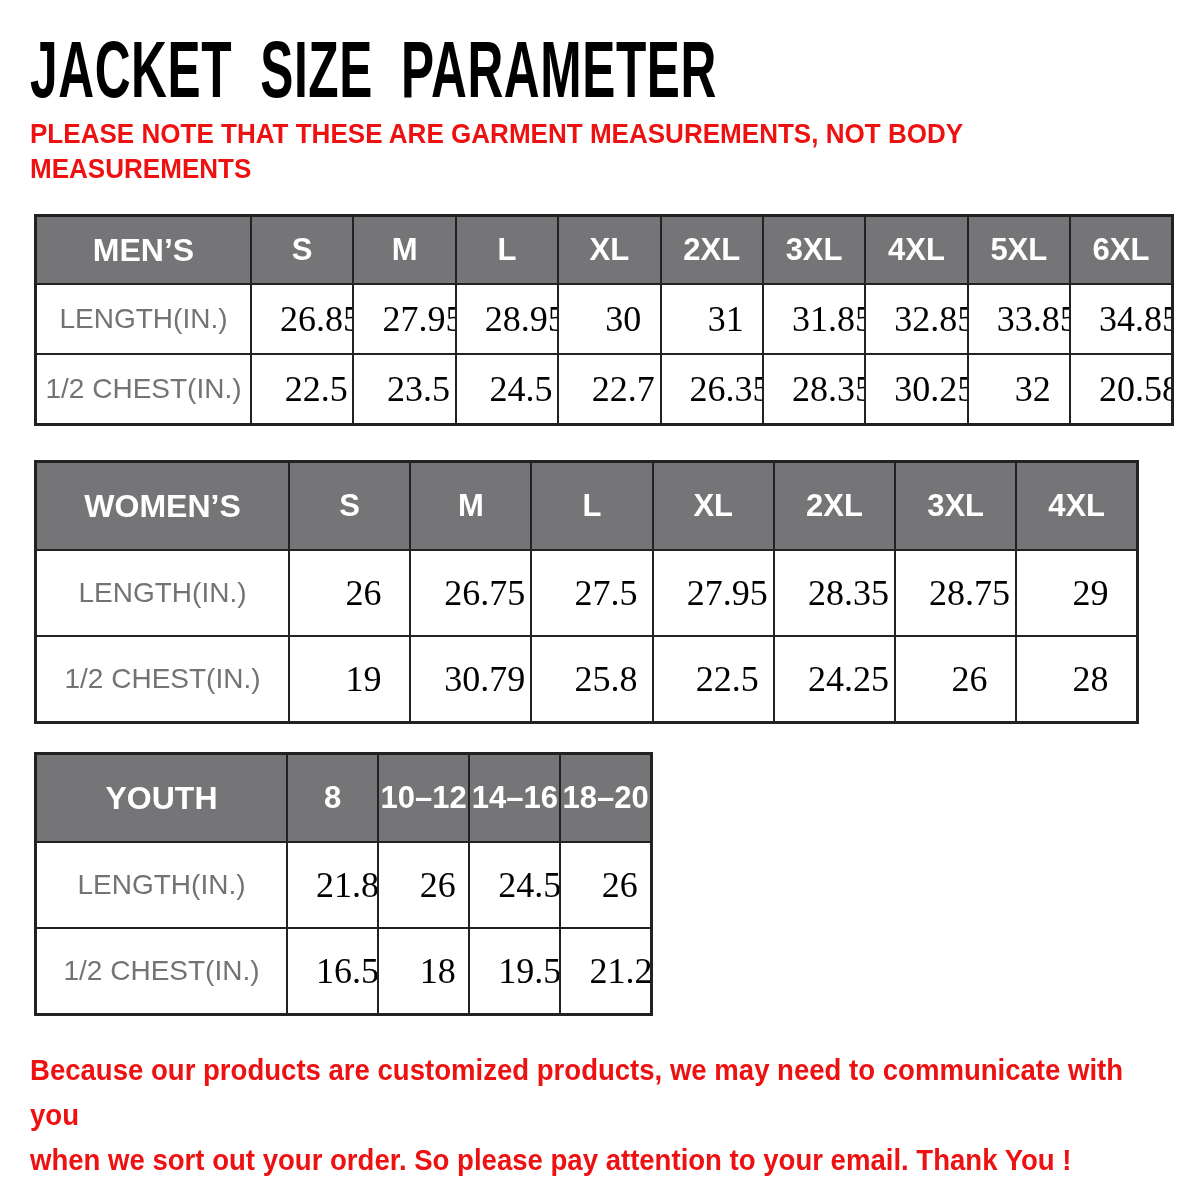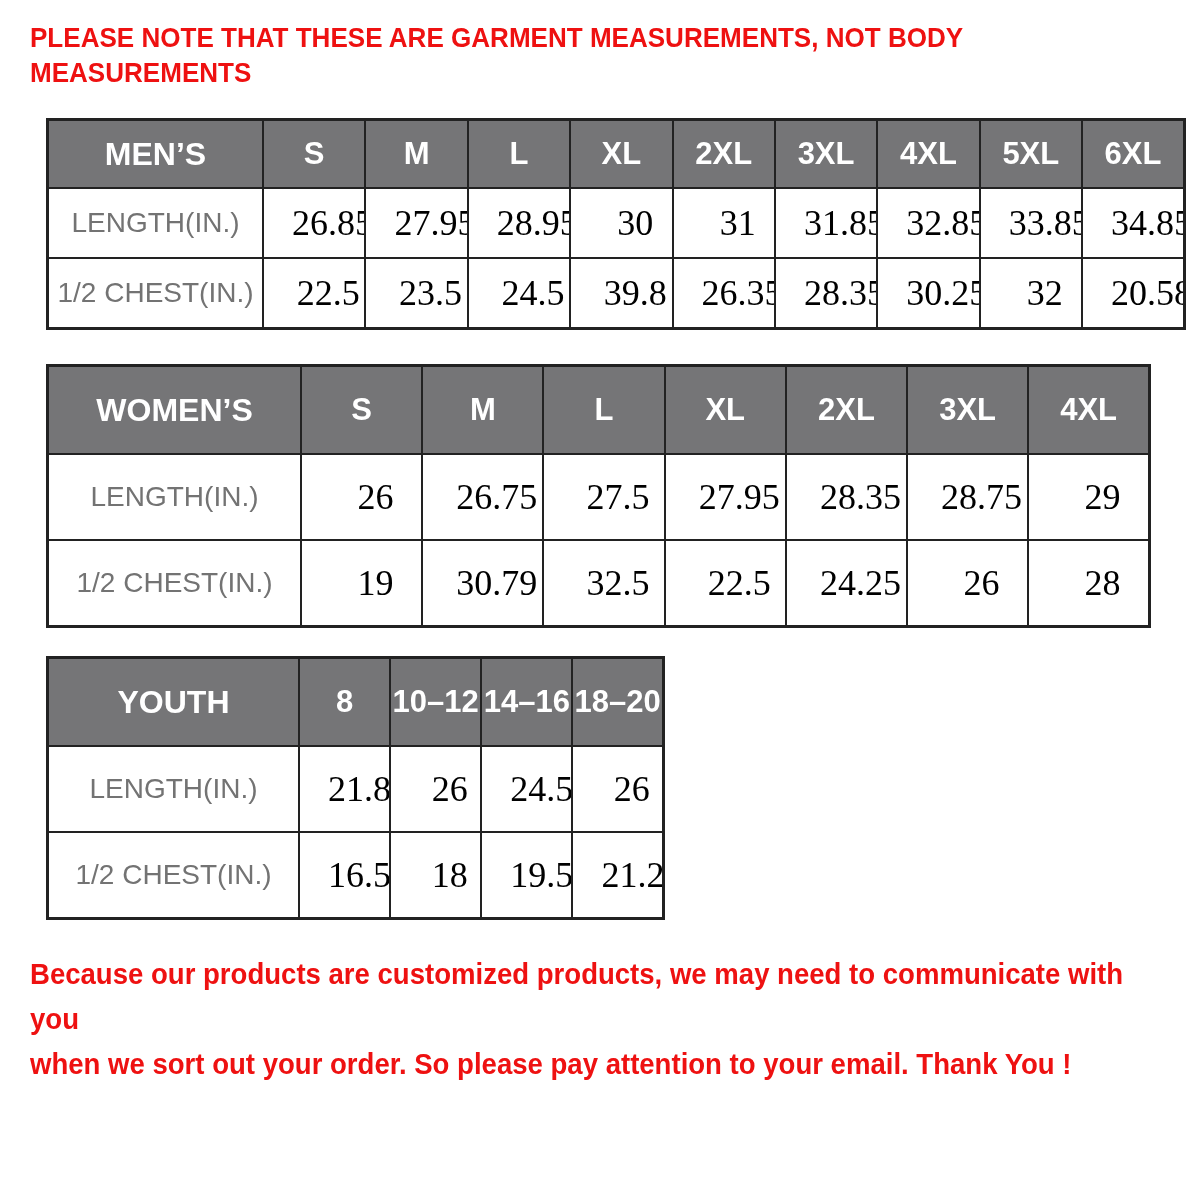--- a/index.html
+++ b/index.html
@@ -44,21 +44,21 @@
     font-size: 28px;
     font-weight: 700;
     line-height: 35px;
     color: #ee1111;
     white-space: pre-line;
     transform: scaleX(0.93);
     transform-origin: left top;
     width: 1080px;
   }
   
-  .size-table { margin: 16px; }
+  .size-table { margin: 4px; }
   .size-table table {
     border-collapse: collapse;
     table-layout: fixed;
     border: 3px solid #222222;
   }
   .size-table th, .size-table td {
     border: 2px solid #222222;
     text-align: center;
     vertical-align: middle;
     padding: 0;
@@ -117,20 +117,21 @@
     transform: scaleX(0.95);
     transform-origin: left top;
     width: 1210px;
   }
 </style>
 </head>
 <body>
 
 <div class="page">
 
+  <h1 class="title"><span class="title-inner">JACKET SIZE PARAMETER</span></h1>
 
   <p class="note">PLEASE NOTE THAT THESE ARE GARMENT MEASUREMENTS, NOT BODY
 MEASUREMENTS</p>
 
   <div class="size-table t-mens">
       <table>
         <thead>
           <tr>
             <th class="group-head">MEN’S</th>
             <th>S</th>
@@ -155,21 +156,21 @@
             <td class="value">31.85</td>
             <td class="value">32.85</td>
             <td class="value">33.85</td>
             <td class="value">34.85</td>
           </tr>
           <tr>
             <td class="row-label">1/2 CHEST(IN.)</td>
             <td class="value">22.5</td>
             <td class="value">23.5</td>
             <td class="value">24.5</td>
-            <td class="value">39.8</td>
+            <td class="value">22.7</td>
             <td class="value">26.35</td>
             <td class="value">28.35</td>
             <td class="value">30.25</td>
             <td class="value">32</td>
             <td class="value">20.58</td>
           </tr>
         </tbody>
       </table>
     </div>
 
@@ -195,21 +196,21 @@
             <td class="value">27.5</td>
             <td class="value">27.95</td>
             <td class="value">28.35</td>
             <td class="value">28.75</td>
             <td class="value">29</td>
           </tr>
           <tr>
             <td class="row-label">1/2 CHEST(IN.)</td>
             <td class="value">19</td>
             <td class="value">30.79</td>
-            <td class="value">32.5</td>
+            <td class="value">25.8</td>
             <td class="value">22.5</td>
             <td class="value">24.25</td>
             <td class="value">26</td>
             <td class="value">28</td>
           </tr>
         </tbody>
       </table>
     </div>
 
   <div class="size-table t-youth">

